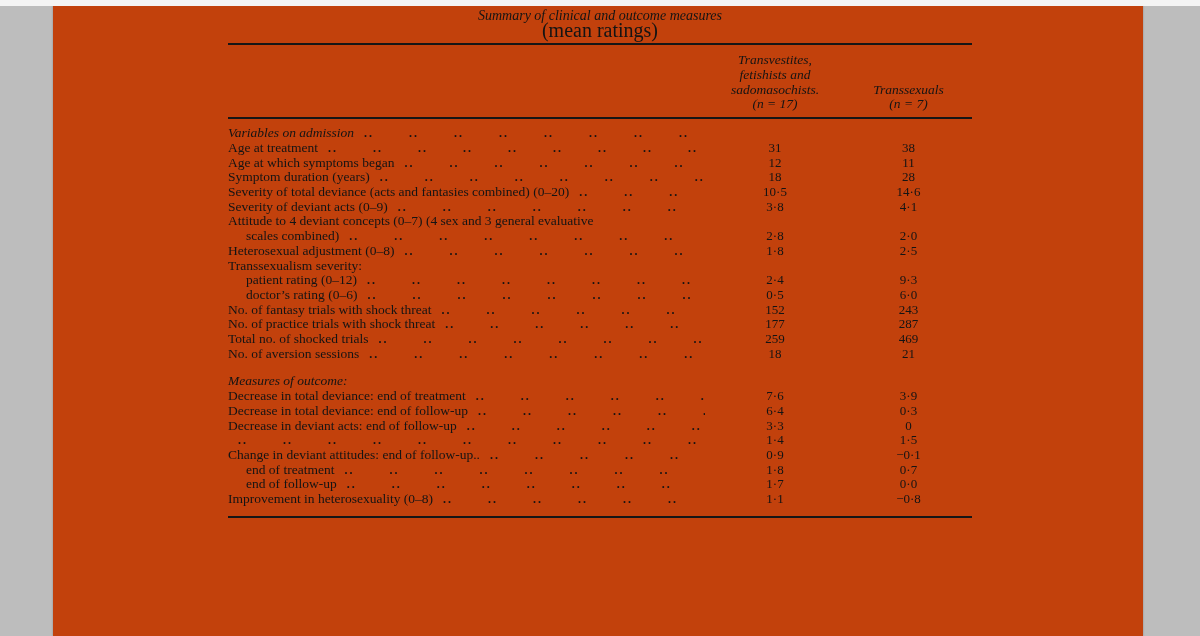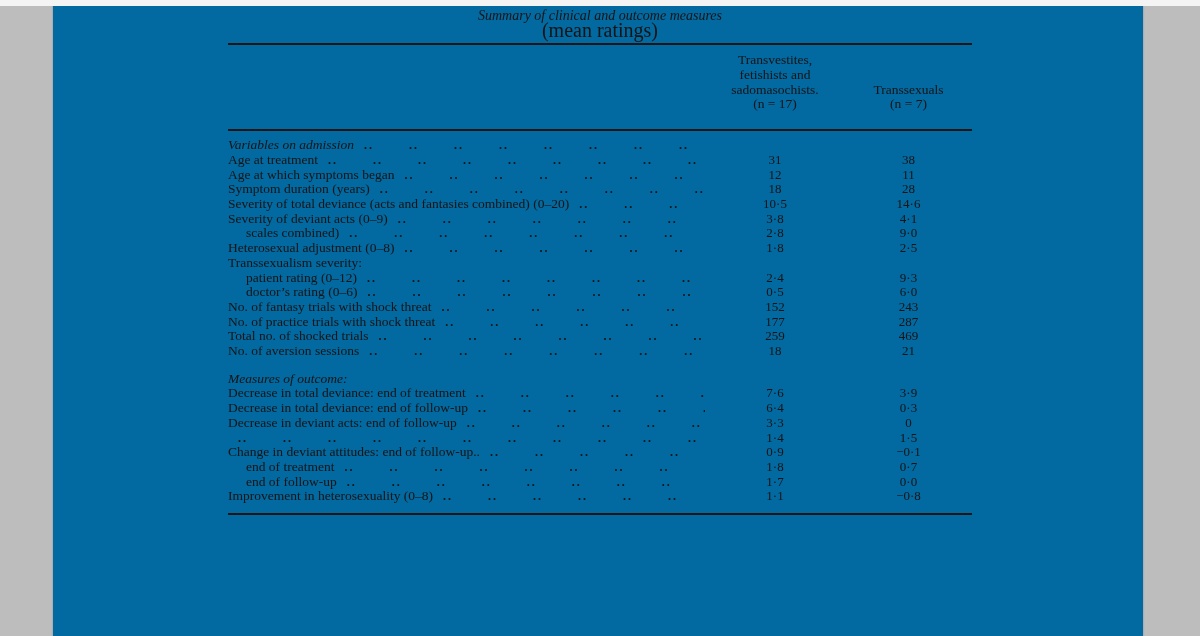--- a/index.html
+++ b/index.html
@@ -12,21 +12,21 @@
   }
   .top-strip {
     position: absolute; top: 0; left: 0;
     width: 1200px; height: 6px;
     background: #f4f4f4;
     z-index: 6;
   }
   .page {
     position: absolute; top: 0; left: 53px;
     width: 1090px; height: 636px;
-    background: #0369a1;
+    background: #c2410c;
     box-shadow: 0 0 2px rgba(0,0,0,0.25);
   }
   .table-wrap {
     position: absolute; left: 175px; top: 0;
     width: 744px;
   }
   
   .table-label-clip {
     position: absolute; top: 0; left: 392px;
     width: 120px; height: 6px;
@@ -55,23 +55,24 @@
   }
   .rule {
     border: none;
     border-top: 2px solid #161616;
     margin: 0;
   }
   .rule.top { margin-top: 5px; }
   .thead {
     display: flex;
     align-items: flex-end;
-    padding: 8px 0 17px 0;
+    padding: 8px 0 5px 0;
     font-size: 13.5px;
     line-height: 14.8px;
+    font-style: italic;
   }
   .thead .spacer { flex: 1 1 auto; }
   .thead .hcol { text-align: center; }
   .thead .hcol1 { flex: 0 0 140px; }
   .thead .hcol2 { flex: 0 0 127px; }
   .tbody {
     padding: 7px 0 9px 0;
     font-size: 13.5px;
   }
   .row {
@@ -177,26 +178,32 @@
     <span class="val v2">14·6</span>
   </div>
 
   <div class="row">
     <span class="label">Severity of deviant acts (0–9)</span>
     <span class="leader"></span>
     <span class="val v1">3·8</span>
     <span class="val v2">4·1</span>
   </div>
 
+  <div class="row no-leader">
+    <span class="label">Attitude to 4 deviant concepts (0–7) (4 sex and 3 general evaluative</span>
+    <span class="leader"></span>
+    <span class="val v1"></span>
+    <span class="val v2"></span>
+  </div>
 
   <div class="row indent">
     <span class="label">scales combined)</span>
     <span class="leader"></span>
     <span class="val v1">2·8</span>
-    <span class="val v2">9·0</span>
+    <span class="val v2">2·0</span>
   </div>
 
   <div class="row">
     <span class="label">Heterosexual adjustment (0–8)</span>
     <span class="leader"></span>
     <span class="val v1">1·8</span>
     <span class="val v2">2·5</span>
   </div>
 
   <div class="row no-leader">

